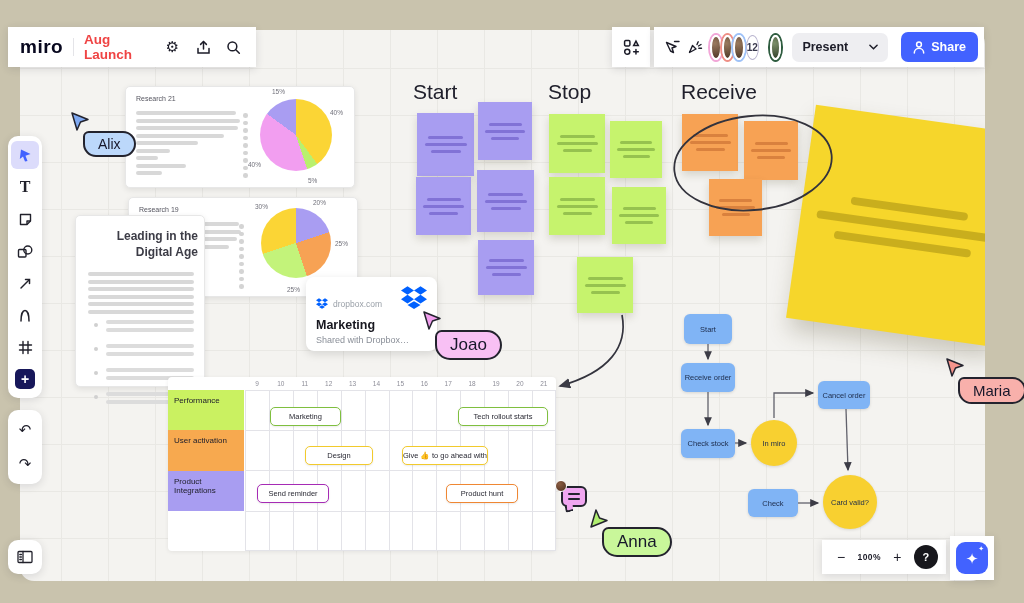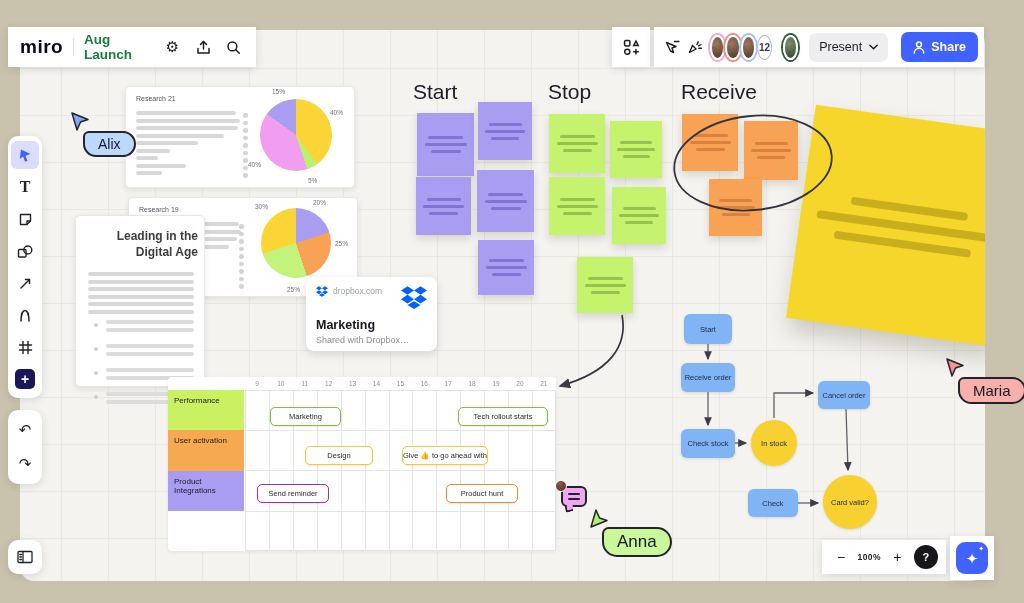--- a/index.html
+++ b/index.html
@@ -9,31 +9,31 @@
   #canvas{position:absolute;left:20px;top:30px;width:965px;height:551px;border-radius:14px;
     background:#f4f3f0;
     background-image:linear-gradient(#e9e8e4 1px,transparent 1px),linear-gradient(90deg,#e9e8e4 1px,transparent 1px);
     background-size:47px 47px;background-position:-6px -9px;overflow:hidden;}
   #overlay{position:absolute;left:0;top:0;z-index:14;pointer-events:none;}
   
   .chrome-card{position:absolute;background:#fff;border-radius:0;box-shadow:0 2px 8px rgba(40,40,60,.14);display:flex;align-items:center;z-index:50;}
   #topbar-left{left:8px;top:27px;width:248px;height:40px;padding:0 12px;gap:10px;}
   .logo{font-size:19px;font-weight:800;letter-spacing:.5px;color:#08081f;}
   .vdiv{width:1px;height:18px;background:#e4e4e8;}
-  .board-name{font-size:13.5px;font-weight:600;color:#15803d;margin-right:6px;}
+  .board-name{font-size:13.5px;font-weight:600;color:#ef4444;margin-right:6px;}
   .hicon{width:26px;height:26px;display:flex;align-items:center;justify-content:center;border-radius:6px;cursor:pointer;color:#1c1c28;font-size:15px;}
   #templates-card{left:612px;top:27px;width:38px;height:40px;justify-content:center;}
   #topbar-right{left:654px;top:27px;width:330px;height:40px;padding:0 6px 0 10px;gap:7px;}
   .avatar{width:25px;height:25px;border-radius:50%;border:2px solid #fff;background:radial-gradient(circle at 35% 30%,#9a7a5e,#4e3827);}
   .ring-pink{box-shadow:0 0 0 2px #f2a7d8;}
   .ring-coral{box-shadow:0 0 0 2px #ef8f86;margin-left:-7px;}
   .ring-blue{box-shadow:0 0 0 2px #9ec2f8;margin-left:-7px;}
   .ring-green{box-shadow:0 0 0 2px #2e5c3f;margin-left:4px;background:radial-gradient(circle at 35% 30%,#7d8f6a,#32402a);}
   .count-badge{width:25px;height:25px;border-radius:50%;background:#fff;border:1.5px solid #b9b5cf;display:flex;align-items:center;justify-content:center;font-size:10px;font-weight:600;color:#3a3a4e;margin-left:-6px;z-index:2;}
-  .present-btn{height:29px;background:#eeeef1;border-radius:7px;display:flex;align-items:center;gap:7px;padding:0 10px;font-size:12.5px;font-weight:400;color:#1c1c28;cursor:pointer;margin-left:4px;}
+  .present-btn{height:29px;background:#eeeef1;border-radius:7px;display:flex;align-items:center;gap:21px;padding:0 10px;font-size:12.5px;font-weight:700;color:#1c1c28;cursor:pointer;margin-left:4px;}
   .share-btn{height:30px;border-radius:7px;display:flex;align-items:center;gap:6px;padding:0 12px;font-size:12.5px;font-weight:600;color:#fff;cursor:pointer;margin-left:6px;}
   
   .toolcard{position:absolute;left:8px;background:#fff;border-radius:10px;box-shadow:0 2px 8px rgba(40,40,60,.14);display:flex;flex-direction:column;align-items:center;z-index:50;}
   #toolbar-main{top:136px;width:34px;padding:5px 0;gap:4px;}
   #toolbar-history{top:410px;width:34px;padding:6px 0;gap:6px;}
   #toolbar-panels{top:540px;width:34px;height:34px;justify-content:center;}
   .tool{width:28px;height:28px;border-radius:6px;display:flex;align-items:center;justify-content:center;cursor:pointer;color:#21212b;}
   .tool.active{background:#dcdcfb;}
   .tool.texttool{font-size:16px;font-weight:600;font-family:"Liberation Serif",serif;}
   .plus-tile{width:20px;height:20px;border-radius:5px;background:#17175a;color:#fff;display:flex;align-items:center;justify-content:center;font-size:14px;font-weight:600;}
@@ -184,21 +184,21 @@
   <span class="heading" style="left:528px;top:50px;">Stop</span>
   <span class="heading" style="left:661px;top:50px;">Receive</span>
 
   <div id="big-sticky" style="left: 780px; top: 88px; width: 205px; height: 215px; background: rgb(246, 214, 43); transform: rotate(8deg);">
     <i style="left: 48px; top: 86px; width: 118px; background: rgb(201, 174, 29);"></i>
     <i style="left: 16px; top: 104px; width: 182px; background: rgb(201, 174, 29);"></i>
     <i style="left: 36px; top: 122px; width: 138px; background: rgb(201, 174, 29);"></i>
   </div>
 
   <div id="dropbox-card" style="left:286px;top:247px;width:131px;height:74px;">
-    <div style="display:flex;align-items:flex-start;gap:5px;">
+    <div style="display:flex;align-items:flex-end;gap:5px;">
       <svg width="12" height="11" viewBox="0 0 24 21">
           <g fill="#0061ff">
             <polygon points="6,0 12,4 6,8 0,4"></polygon>
             <polygon points="18,0 24,4 18,8 12,4"></polygon>
             <polygon points="6,8 12,12 6,16 0,12"></polygon>
             <polygon points="18,8 24,12 18,16 12,12"></polygon>
             <polygon points="6,17.5 12,14 18,17.5 12,21"></polygon>
           </g>
         </svg>
       <span class="db-domain">dropbox.com</span>
@@ -333,27 +333,30 @@
     </div>
     <div class="task" style="left: 250px; top: 377px; width: 71px; border-color: rgb(127, 191, 63);">Marketing</div>
     <div class="task" style="left: 438px; top: 377px; width: 90px; border-color: rgb(127, 191, 63);">Tech rollout starts</div>
     <div class="task" style="left: 285px; top: 416px; width: 68px; border-color: rgb(242, 202, 44);">Design</div>
     <div class="task" style="left: 382px; top: 416px; width: 86px; border-color: rgb(242, 202, 44);">Give 👍 to go ahead with</div>
     <div class="task" style="left: 237px; top: 454px; width: 72px; border-color: rgb(166, 43, 181);">Send reminder</div>
     <div class="task" style="left: 426px; top: 454px; width: 72px; border-color: rgb(239, 135, 51);">Product hunt</div>
     <div class="flow" style="left: 664px; top: 284px; width: 48px; height: 30px; background: rgb(128, 180, 245);">Start</div>
     <div class="flow" style="left: 661px; top: 333px; width: 54px; height: 29px; background: rgb(128, 180, 245);">Receive order</div>
     <div class="flow" style="left: 661px; top: 399px; width: 54px; height: 29px; background: rgb(128, 180, 245);">Check stock</div>
-    <div class="flow circle" style="left: 731px; top: 390px; width: 46px; height: 46px; background: rgb(248, 208, 48);">In stock</div>
+    <div class="flow circle" style="left: 731px; top: 390px; width: 46px; height: 46px; background: rgb(248, 208, 48);">In miro</div>
     <div class="flow" style="left: 798px; top: 351px; width: 52px; height: 28px; background: rgb(128, 180, 245);">Cancel order</div>
     <div class="flow" style="left: 728px; top: 459px; width: 50px; height: 28px; background: rgb(128, 180, 245);">Check</div>
     <div class="flow circle" style="left: 803px; top: 445px; width: 54px; height: 54px; background: rgb(248, 208, 48);">Card valid?</div>
     <div class="cursor" style="left: 50px; top: 82px;"><svg width="20" height="20" viewBox="0 0 20 20">
         <polygon points="2,1 18,7.5 10.5,10 7,18" fill="#7fa9f2" stroke="#23232e" stroke-width="1.5" stroke-linejoin="round"></polygon>
       </svg><div class="cursor-pill" style="background: rgb(188, 216, 251); font-size: 14px;">Alix</div></div>
+    <div class="cursor" style="left: 402px; top: 281px;"><svg width="20" height="20" viewBox="0 0 20 20">
+        <polygon points="2,1 18,7.5 10.5,10 7,18" fill="#f2a0ef" stroke="#23232e" stroke-width="1.5" stroke-linejoin="round"></polygon>
+      </svg><div class="cursor-pill" style="background: rgb(248, 192, 244); font-size: 17px;">Joao</div></div>
     <div class="cursor" style="left: 569px; top: 478px;"><svg width="20" height="20" viewBox="0 0 20 20">
         <polygon points="2,1 18,7.5 10.5,10 7,18" transform="translate(0,20) scale(1,-1)" fill="#b0ee70" stroke="#23232e" stroke-width="1.5" stroke-linejoin="round"></polygon>
       </svg><div class="cursor-pill" style="background: rgb(201, 247, 154); font-size: 17px;">Anna</div></div>
   </div>
 
 <div class="chrome-card" id="topbar-left">
   <span class="logo">miro</span>
   <div class="vdiv"></div>
   <span class="board-name">Aug Launch</span>
   <span class="hicon">⚙</span>

